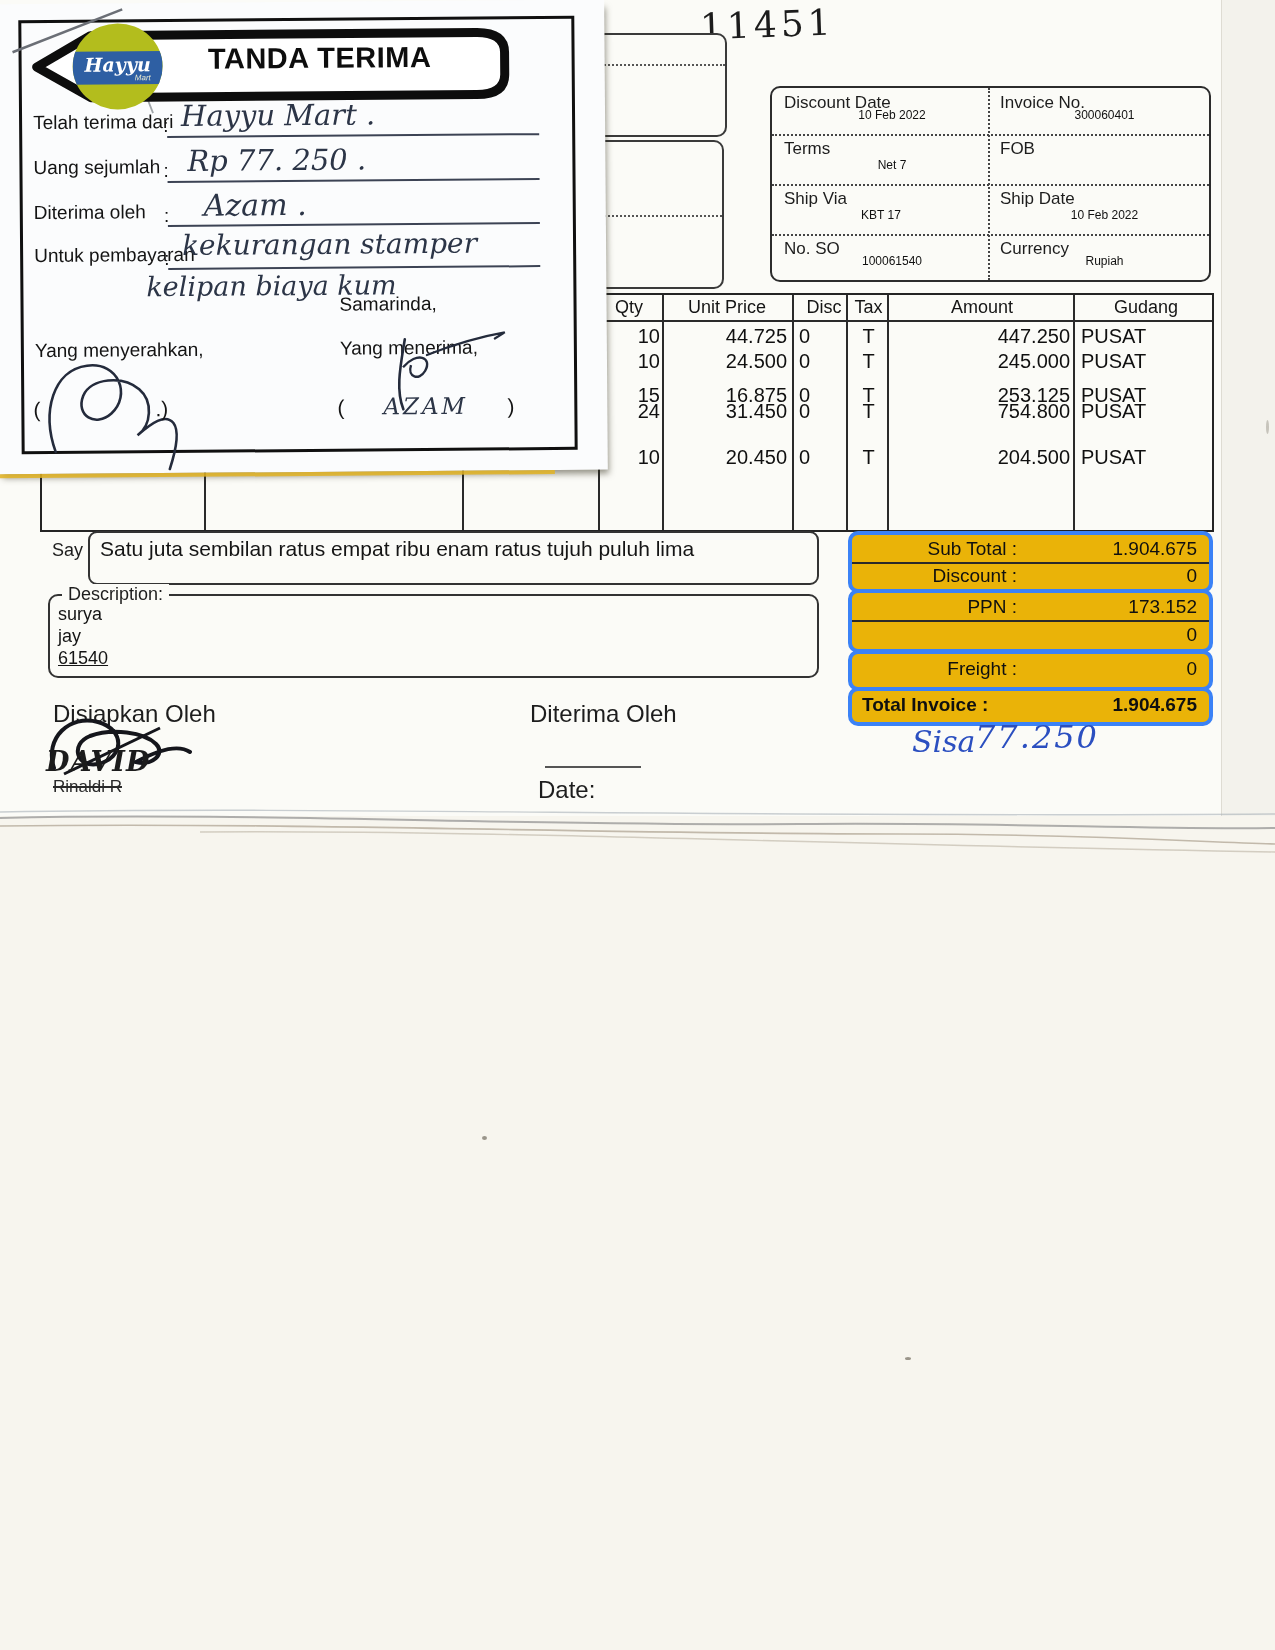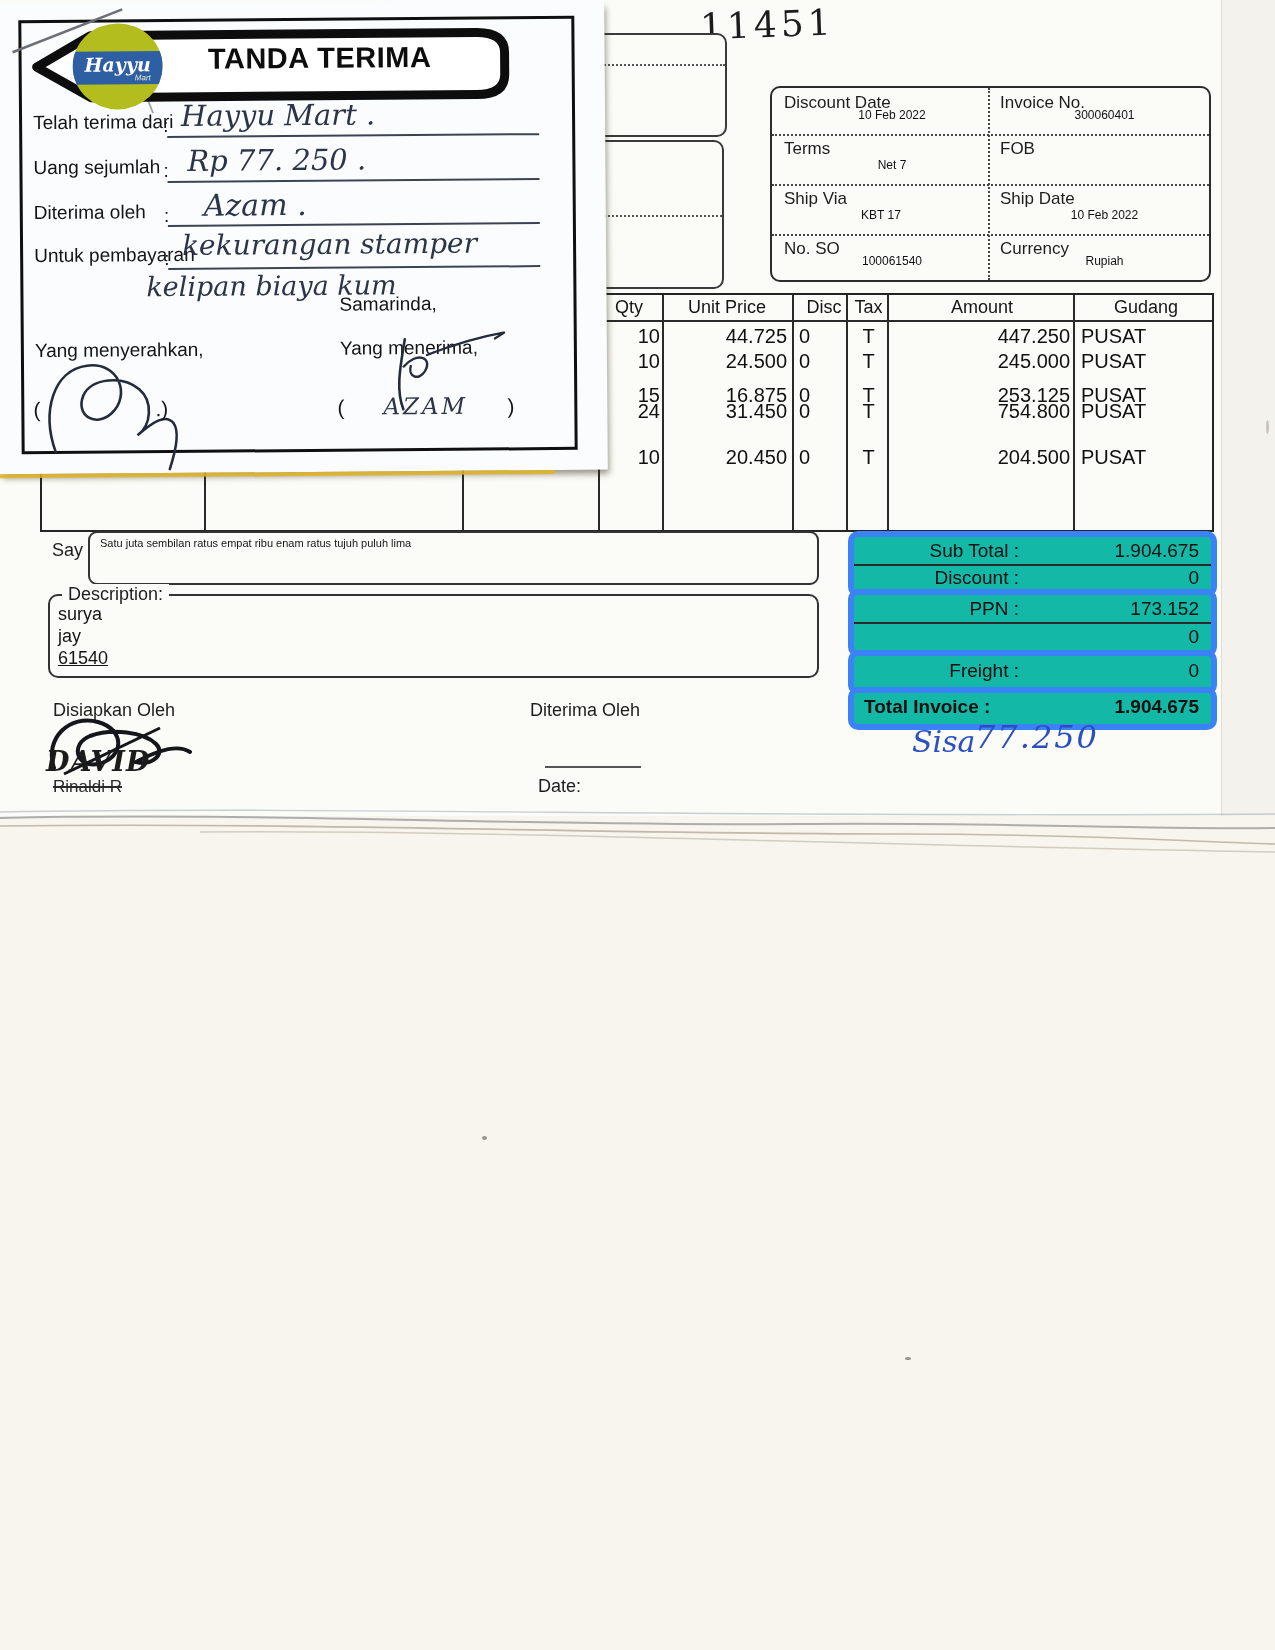--- a/index.html
+++ b/index.html
@@ -31,33 +31,33 @@
   .cqty{left:556px;width:62px;text-align:right;}
   .cup{left:625px;width:120px;text-align:right;}
   .cdisc{left:757px;width:50px;text-align:left;}
   .ctax{left:806px;width:41px;text-align:center;}
   .camt{left:852px;width:176px;text-align:right;}
   .cgud{left:1039px;width:130px;text-align:left;}
   .th.cqty,.th.cup,.th.cdisc,.th.ctax,.th.camt,.th.cgud{text-align:center;}
   
   .say-label{left:52px;top:540px;font-size:18px;color:#1d1d1d;}
   .say-box{left:88px;top:531px;width:727px;height:50px;border:2px solid #333;border-radius:9px;background:#fbfbf7;}
-  .say-text{left:100px;top:537px;width:700px;font-size:11px;color:#151515;}
+  .say-text{left:100px;top:537px;width:700px;font-size:21px;color:#151515;}
   .desc-box{left:48px;top:594px;width:767px;height:80px;border:2px solid #333;border-radius:10px;background:#fbfbf7;}
   .desc-label{left:62px;top:584px;font-size:18px;background:#fbfbf7;padding:0 6px;color:#1d1d1d;}
   .desc-line{left:58px;font-size:18px;color:#141414;}
   
-  .tbox{border:6px solid #3b82f6;border-radius:10px;background:#14b8a6;}
+  .tbox{border:4px solid #3b82f6;border-radius:10px;background:#eab308;}
   .trow2{display:flex;align-items:center;height:27px;font-size:19px;color:#101010;}
   .trow2 .lbl{width:165px;text-align:right;}
   .trow2 .val{flex:1;text-align:right;padding-right:12px;}
   .divline{border-top:2px solid #2a2a2a;}
   .bold{font-weight:bold;}
   .hand-blue{font-family:"DejaVu Serif",serif;font-style:italic;color:#2b4fc0;}
-  .sig-label{font-size:18px;color:#1d1d1d;}
+  .sig-label{font-size:24px;color:#1d1d1d;}
   .strike{text-decoration:line-through;text-decoration-thickness:2px;}
   
   .receipt{left:-4px;top:2px;width:610px;height:470px;background:#fbfcfd;transform:rotate(-0.45deg);
            box-shadow:3px 6px 6px -2px rgba(50,45,25,.5);z-index:10;}
   .receipt-yellow{position:absolute;left:2px;bottom:-4px;width:555px;height:4px;background:#e2b322;opacity:.85;}
   .rborder{position:absolute;left:24px;top:16px;width:550px;height:428px;border:3px solid #101010;}
   .rtitle{position:absolute;left:160px;top:40px;width:330px;text-align:center;font-size:29px;font-weight:bold;letter-spacing:.5px;color:#0d0d0d;}
   .rlabel{position:absolute;left:38px;font-size:19px;color:#141414;}
   .rcolon{position:absolute;left:168px;font-size:19px;color:#141414;}
   .rline{position:absolute;left:172px;width:372px;border-bottom:2px solid #3c4354;}

